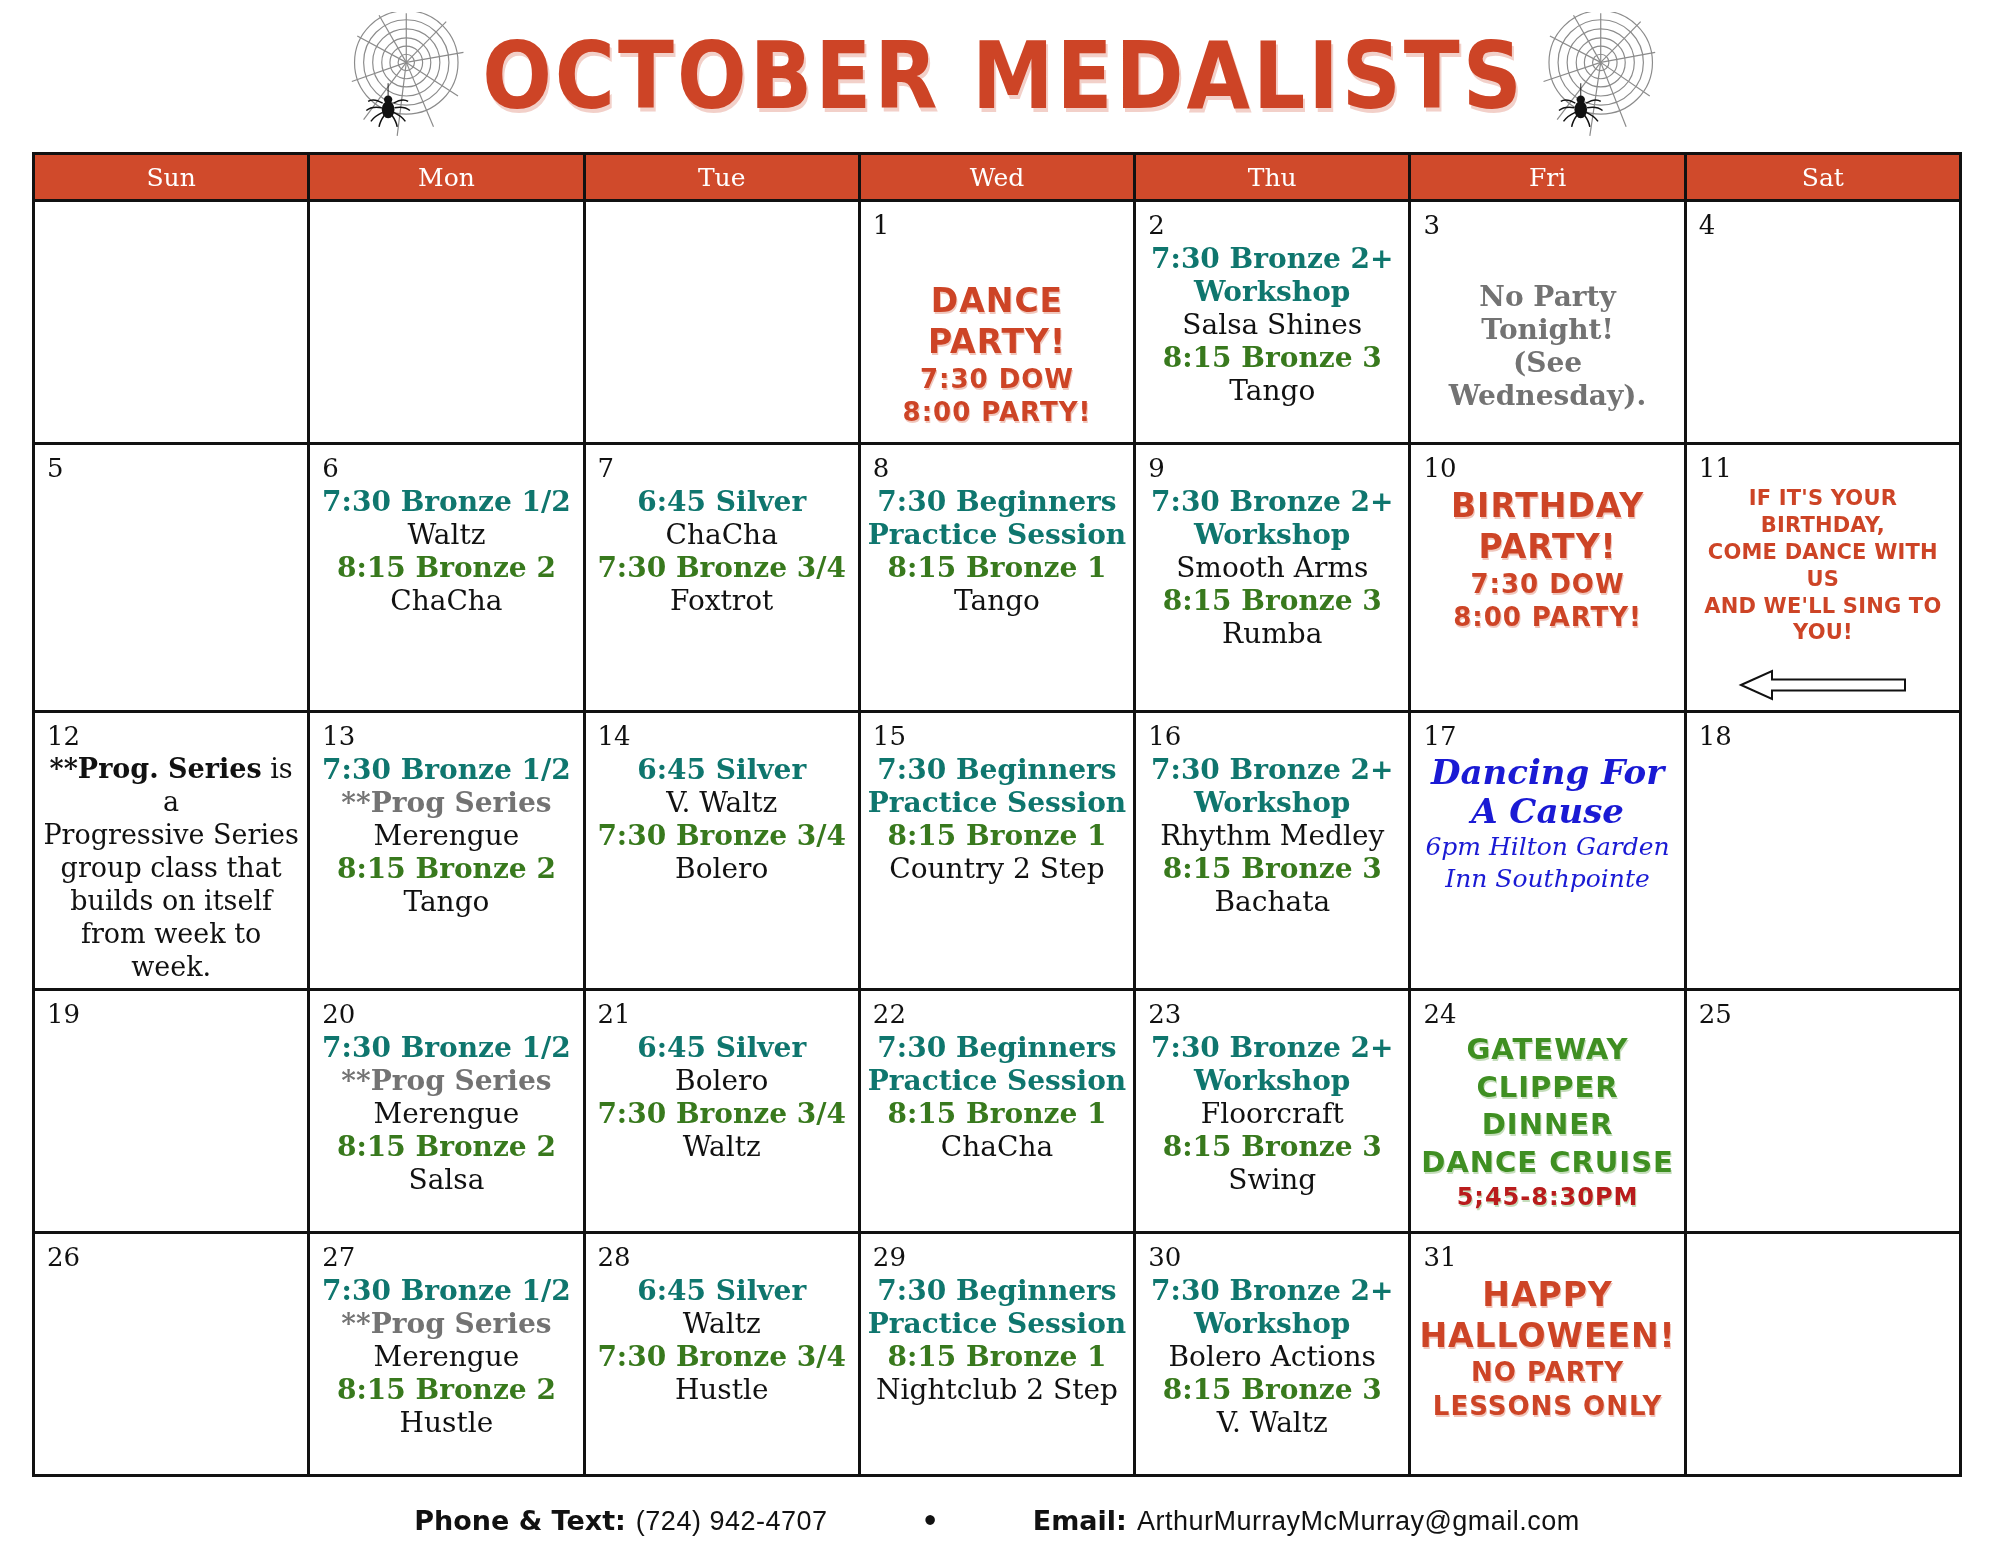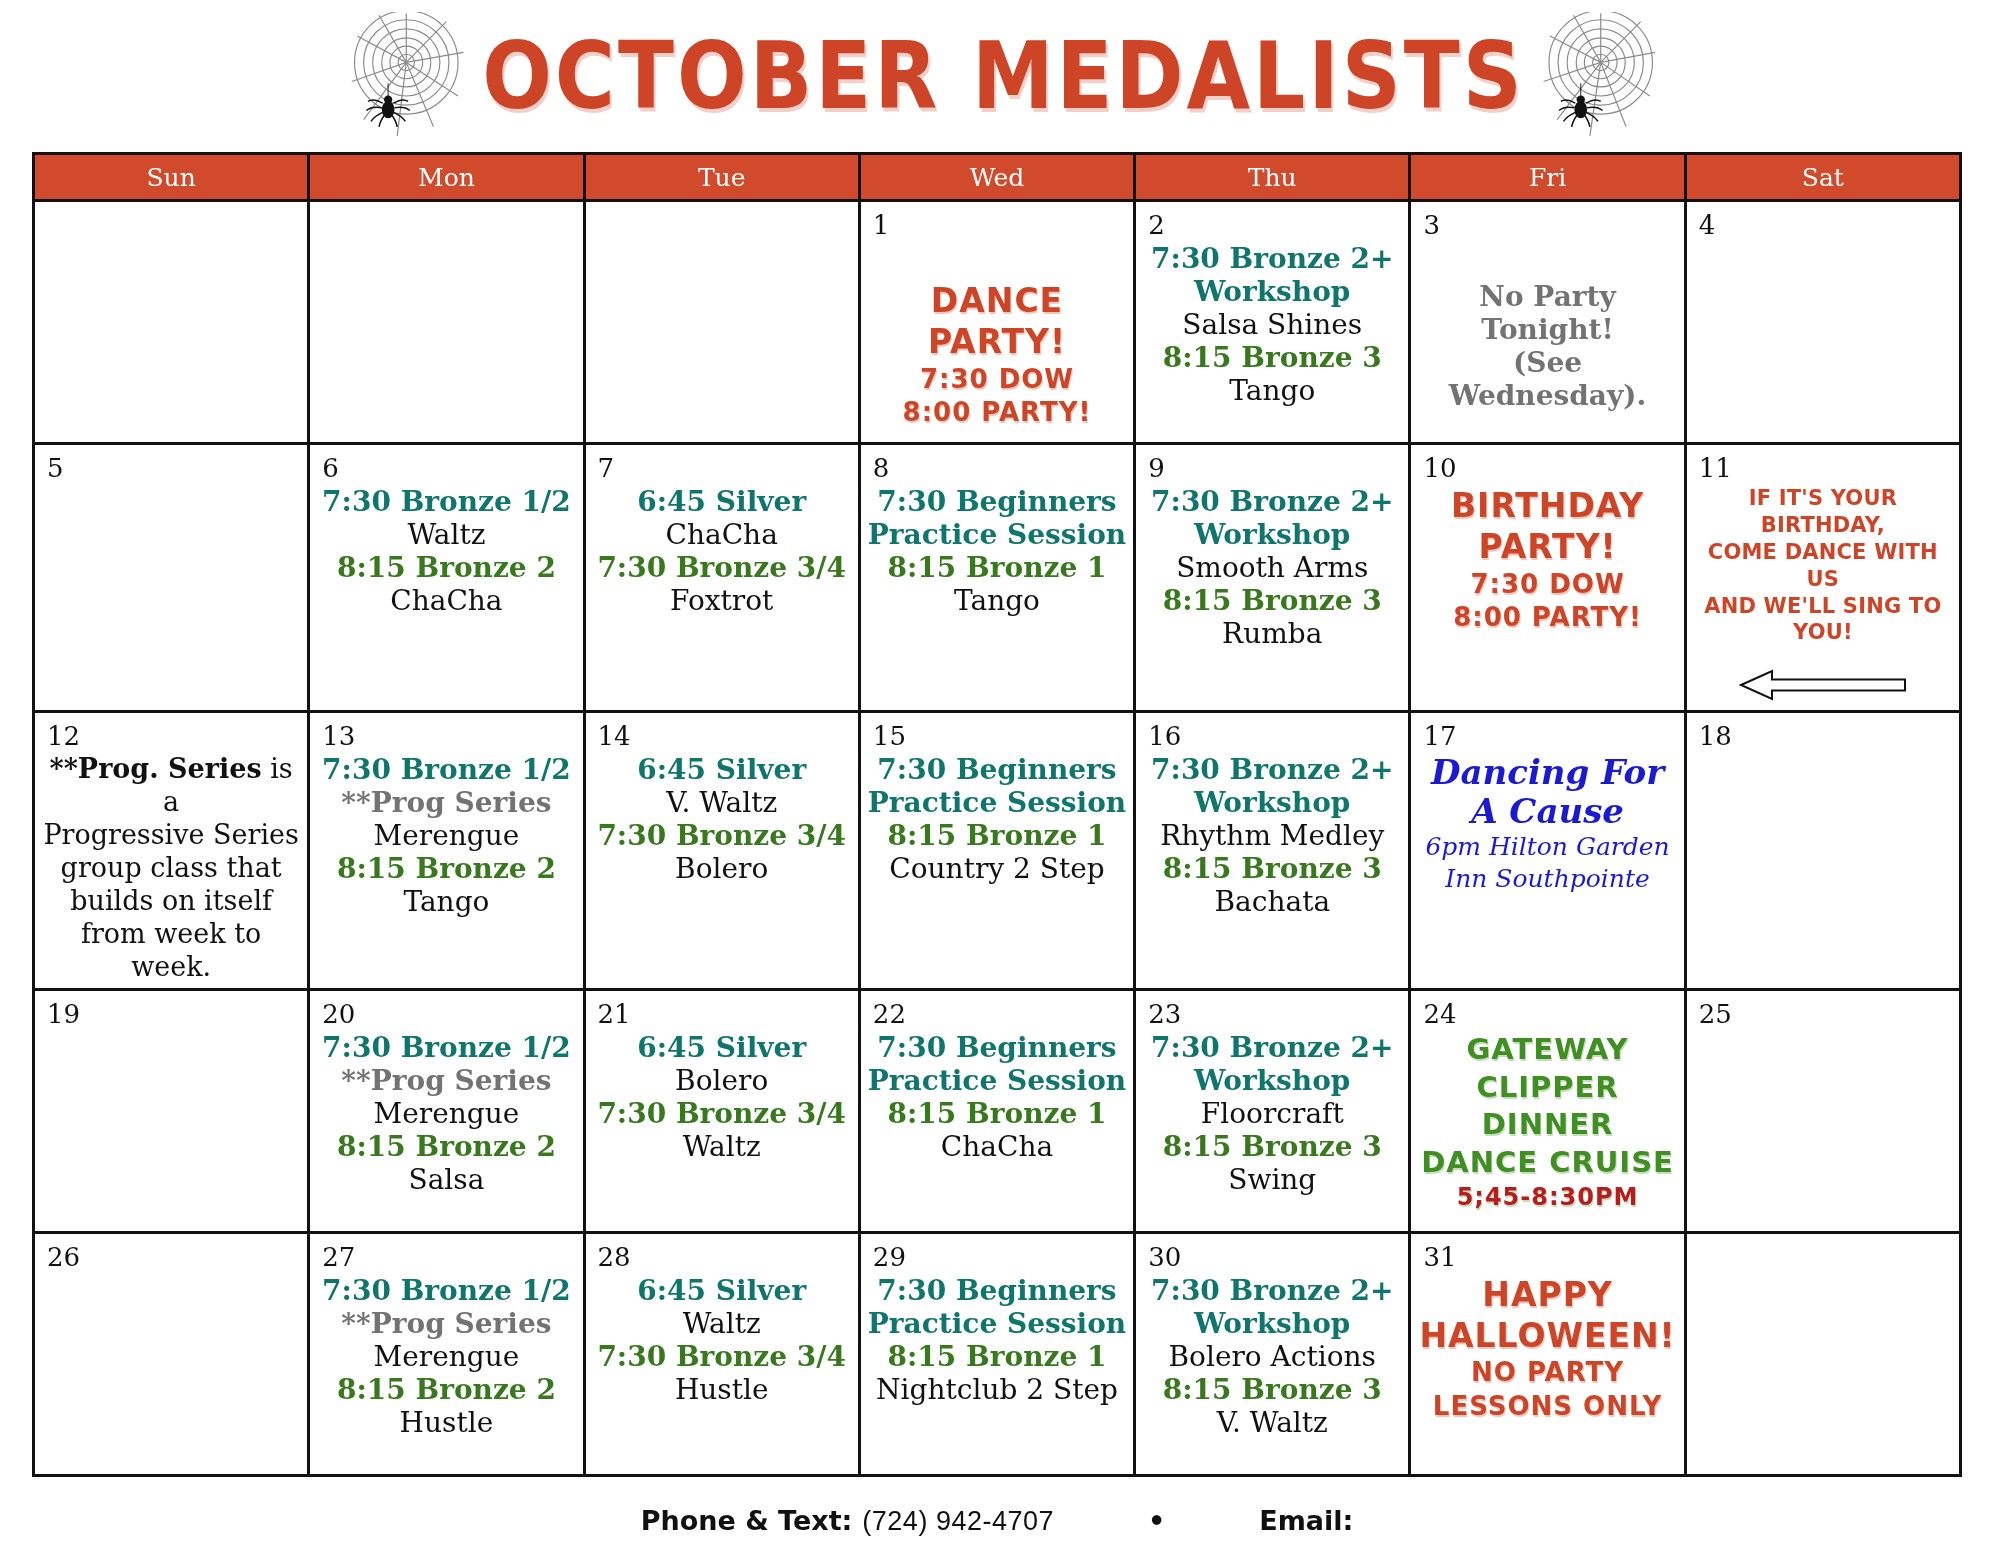--- a/index.html
+++ b/index.html
@@ -422,16 +422,17 @@
   </table>
 
   <footer class="footer">
     <span class="f-group">
       <span class="f-label">Phone &amp; Text:</span>
       <span class="f-value">(724) 942-4707</span>
     </span>
     <span class="f-dot">•</span>
     <span class="f-group">
       <span class="f-label">Email:</span>
+      <span class="f-value">ArthurMurrayMcMurray@gmail.com</span>
     </span>
   </footer>
 
 </div>
 
 </body></html>

